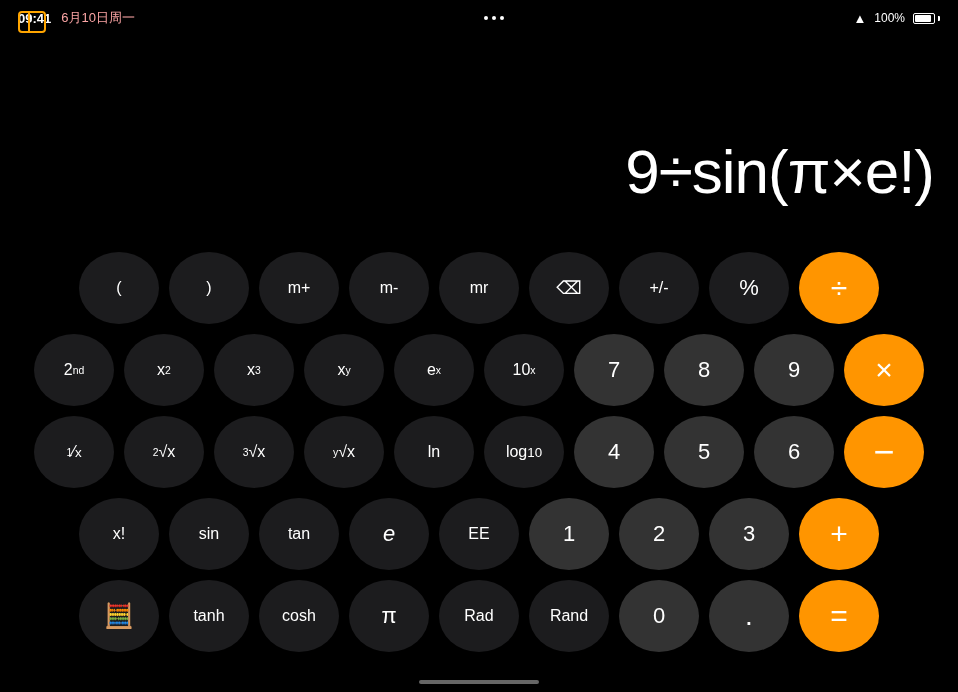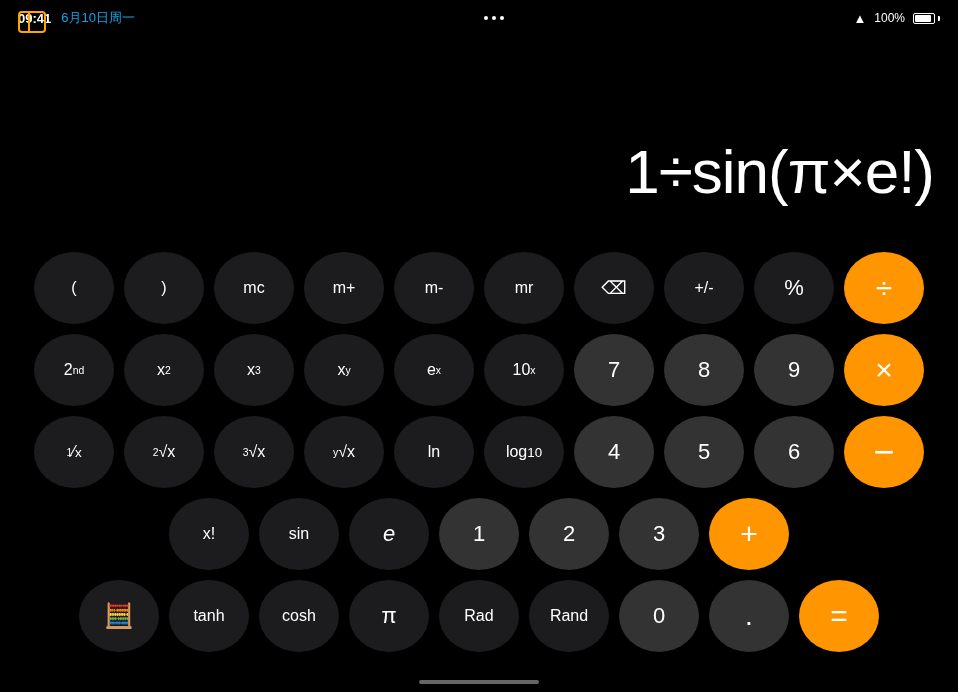--- a/index.html
+++ b/index.html
@@ -33,21 +33,21 @@
       gap: 10px;
     }
 
     .status-time {
       color: #fff;
       font-size: 13px;
       font-weight: 600;
     }
 
     .status-date {
-      color: #0ea5e9;
+      color: #fca5a5;
       font-size: 13px;
     }
 
     .status-center {
       display: flex;
       align-items: center;
       gap: 4px;
     }
 
     .status-dot {
@@ -250,29 +250,28 @@
       <div class="battery-tip"></div>
     </div>
   </div>
 </div>
 
 <div class="sidebar-toggle">
   <div class="sidebar-icon"></div>
 </div>
 
 <div class="display">
-  <div class="display-expression">1÷sin(π×e!)</div>
+  <div class="display-expression">9÷sin(π×e!)</div>
 </div>
 
 <div class="buttons-area">
 
   <div class="btn-row">
     <button class="btn btn-dark btn-small-text">(</button>
     <button class="btn btn-dark btn-small-text">)</button>
-    <button class="btn btn-dark btn-small-text">mc</button>
     <button class="btn btn-dark btn-small-text">m+</button>
     <button class="btn btn-dark btn-small-text">m-</button>
     <button class="btn btn-dark btn-small-text">mr</button>
     <button class="btn btn-dark" style="font-size:18px;">⌫</button>
     <button class="btn btn-dark btn-small-text">+/-</button>
     <button class="btn btn-dark">%</button>
     <button class="btn btn-orange">÷</button>
   </div>
 
   <div class="btn-row">
@@ -297,21 +296,23 @@
     <button class="btn btn-dark btn-small-text">log<sub>10</sub></button>
     <button class="btn btn-medium">4</button>
     <button class="btn btn-medium">5</button>
     <button class="btn btn-medium">6</button>
     <button class="btn btn-orange" style="font-size:36px;line-height:0;">−</button>
   </div>
 
   <div class="btn-row">
     <button class="btn btn-dark btn-small-text">x!</button>
     <button class="btn btn-dark btn-small-text">sin</button>
+    <button class="btn btn-dark btn-small-text">tan</button>
     <button class="btn btn-dark" style="font-style:italic;">e</button>
+    <button class="btn btn-dark btn-small-text">EE</button>
     <button class="btn btn-medium">1</button>
     <button class="btn btn-medium">2</button>
     <button class="btn btn-medium">3</button>
     <button class="btn btn-orange">+</button>
   </div>
 
   <div class="btn-row">
     <button class="btn btn-dark" style="font-size:24px;">🧮</button>
     <button class="btn btn-dark btn-small-text">tanh</button>
     <button class="btn btn-dark btn-small-text">cosh</button>

